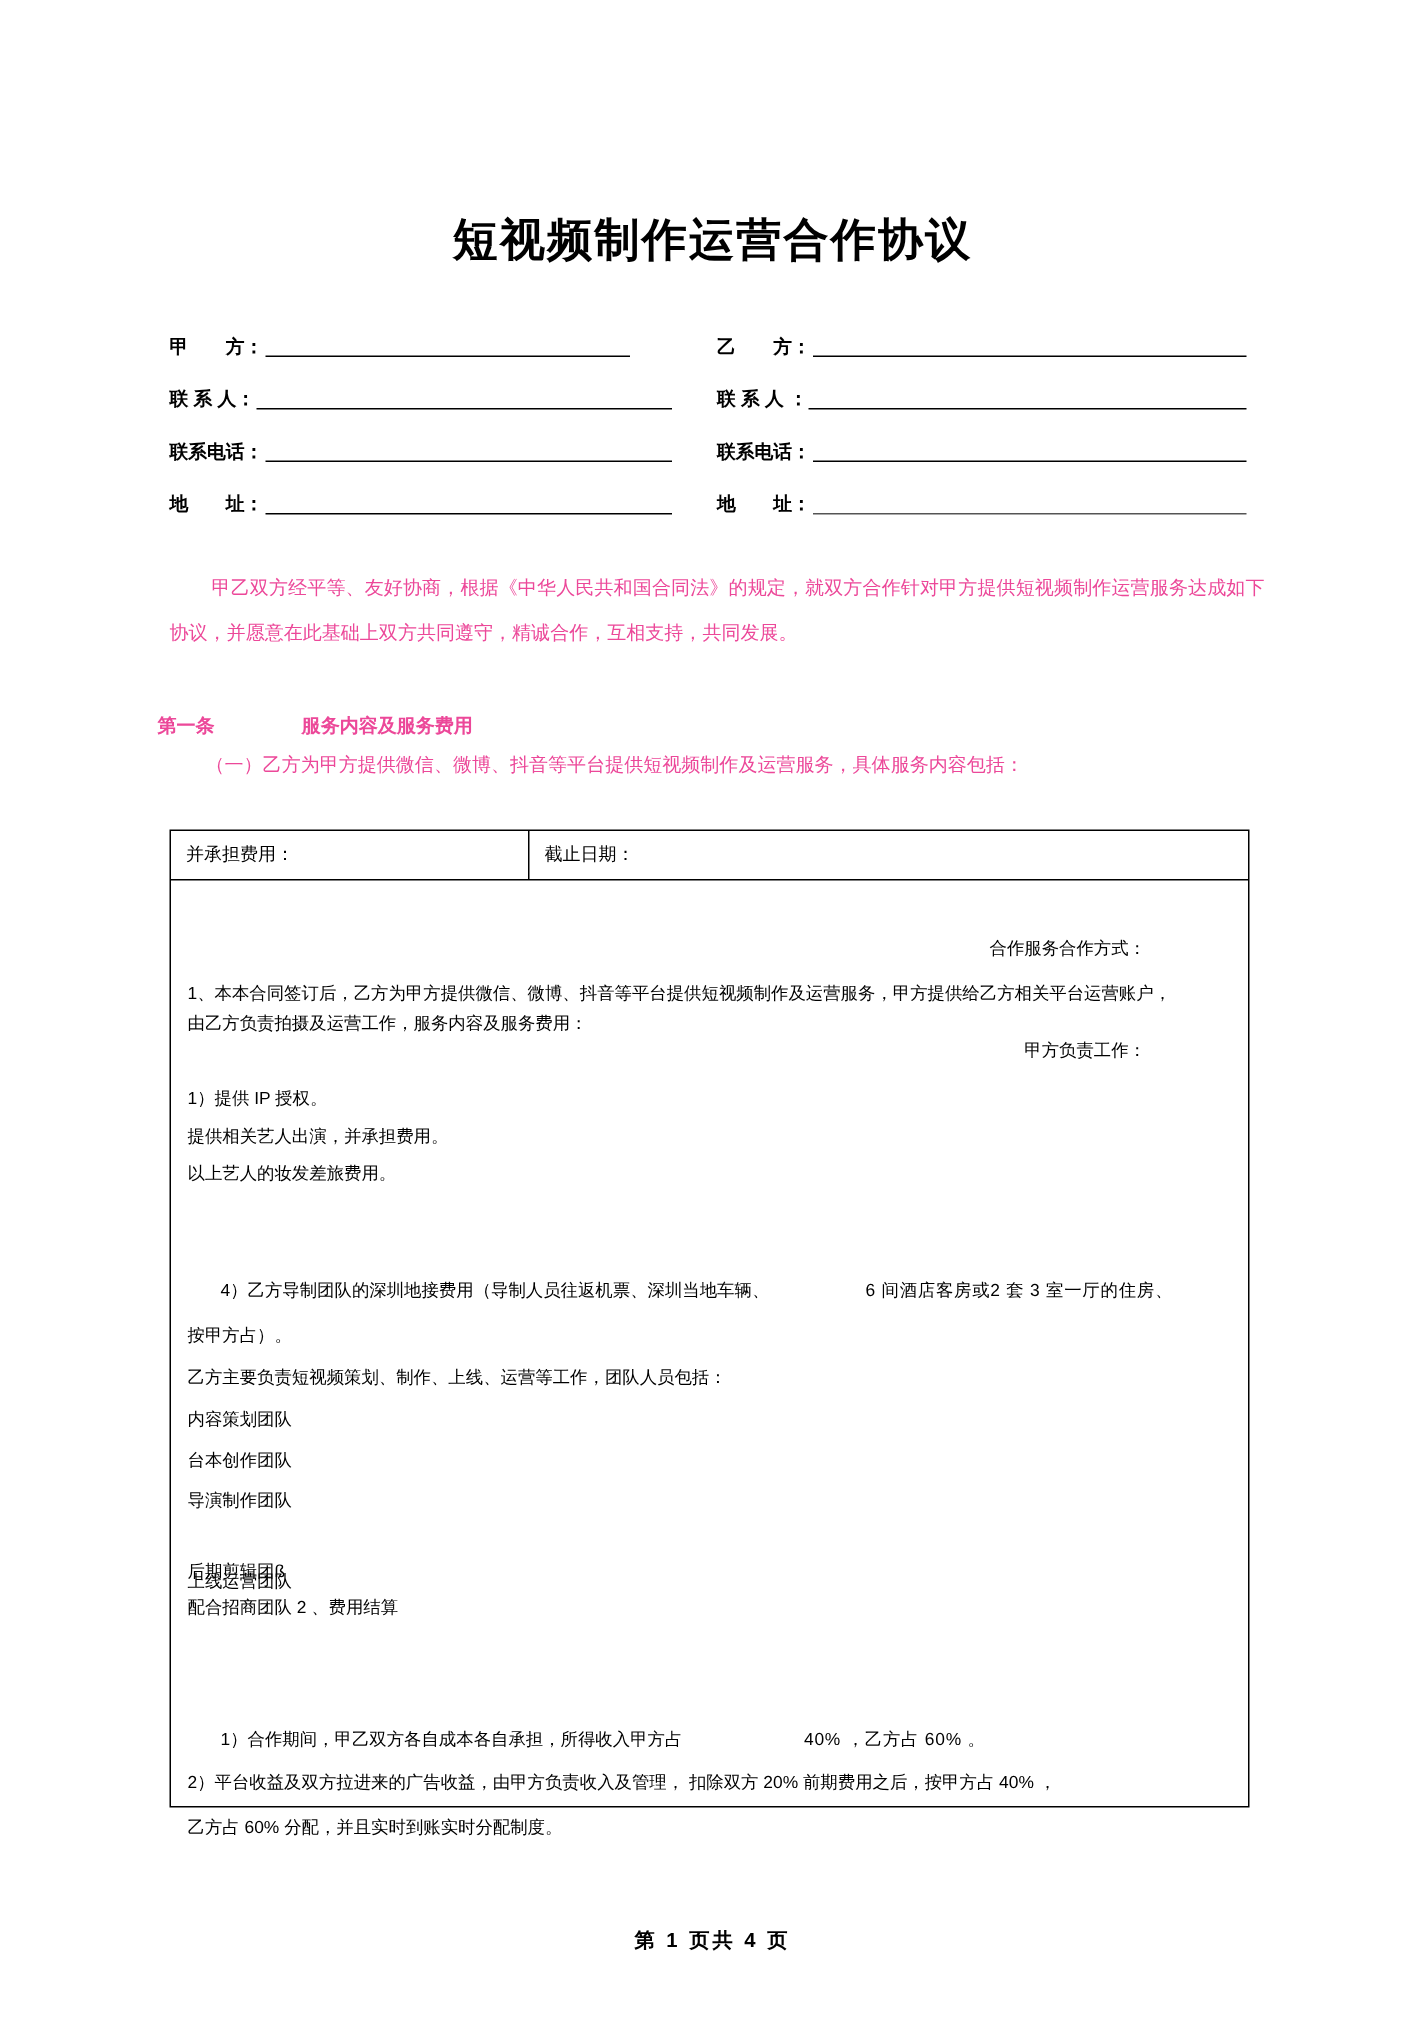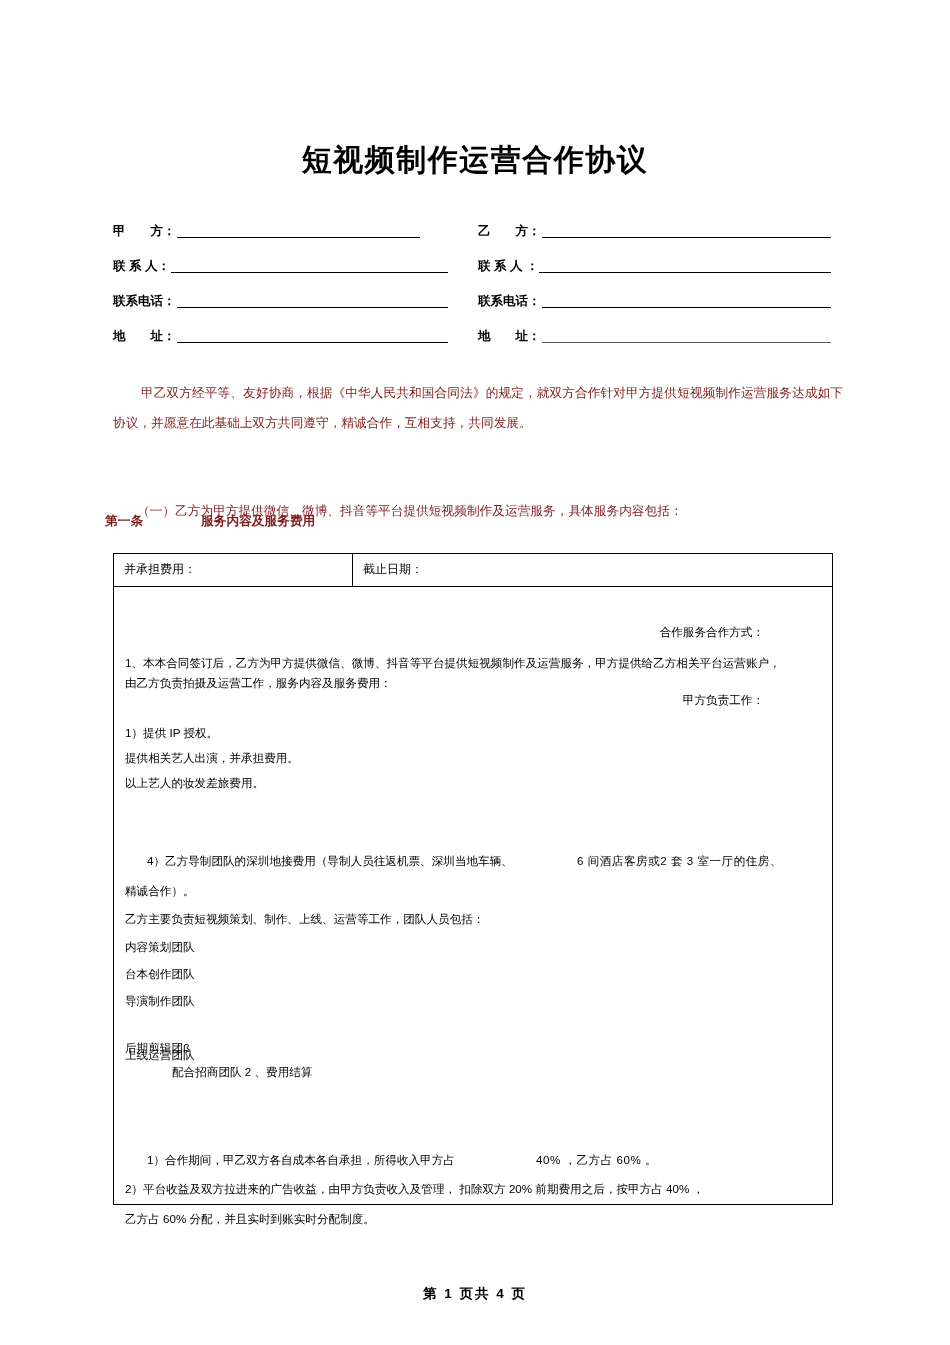--- a/index.html
+++ b/index.html
@@ -69,37 +69,37 @@
   .party-line.short { margin-right: 58px; }
   .party-line.mid   { margin-right: 30px; }
   .party-line.wide  { margin-right: 12px; }
   .party-line.grey  { border-bottom-color: #555; }
 
   
   .para {
     position: absolute;
     font-size: 12.7px;
     line-height: 30px;
-    color: #7f1d1d;
+    color: #ec4899;
+    font-family: Liberation Mono, monospace;
   }
   #intro {
     left: 113px;
     top: 378px;
     width: 730px;
     text-indent: 28px;
     text-align: justify;
   }
   #clause-title {
     left: 105px;
     top: 472px;
     width: 740px;
     font-size: 12.7px;
     font-weight: bold;
     line-height: 26px;
-    margin-top: 36px;
   }
   #clause-title .gap { display: inline-block; width: 58px; }
   #clause-sub {
     left: 113px;
     top: 498px;
     width: 740px;
     text-indent: 24px;
     line-height: 26px;
   }
 
@@ -238,30 +238,30 @@
       <div class="tb-line" style="left:11px; top:86px;">由乙方负责拍摄及运营工作，服务内容及服务费用：</div>
 
       <div class="tb-right" style="top:106px;">甲方负责工作：</div>
 
       <div class="tb-line" style="left:11px; top:136px;">1）提供 IP 授权。</div>
       <div class="tb-line" style="left:11px; top:161px;">提供相关艺人出演，并承担费用。</div>
       <div class="tb-line" style="left:11px; top:186px;">以上艺人的妆发差旅费用。</div>
 
       <div class="tb-line" style="left:33px; top:264px;">4）乙方导制团队的深圳地接费用（导制人员往返机票、深圳当地车辆、</div>
       <div class="tb-line num-sp" style="left:463px; top:264px;">6 间酒店客房或2 套 3 室一厅的住房、</div>
-      <div class="tb-line" style="left:11px; top:294px;">精诚合作）。</div>
+      <div class="tb-line" style="left:11px; top:294px;">按甲方占）。</div>
 
       <div class="tb-line" style="left:11px; top:322px;">乙方主要负责短视频策划、制作、上线、运营等工作，团队人员包括：</div>
 
       <div class="tb-line" style="left:11px; top:350px;">内容策划团队</div>
       <div class="tb-line" style="left:11px; top:377px;">台本创作团队</div>
       <div class="tb-line" style="left:11px; top:404px;">导演制作团队</div>
       <div class="tb-line" style="left:11px; top:451px;">后期剪辑团ß</div>
       <div class="tb-line" style="left:11px; top:458px;">上线运营团队</div>
-      <div class="tb-line" style="left:11px; top:475px;margin-left:47px;">配合招商团队 2 、费用结算</div>
+      <div class="tb-line" style="left:11px; top:475px;">配合招商团队 2 、费用结算</div>
 
       <div class="tb-line" style="left:33px; top:563px;">1）合作期间，甲乙双方各自成本各自承担，所得收入甲方占</div>
       <div class="tb-line num-sp" style="left:422px; top:563px;">40%  ，乙方占 60% 。</div>
 
       <div class="tb-line" style="left:11px; top:592px;">2）平台收益及双方拉进来的广告收益，由甲方负责收入及管理， 扣除双方 20% 前期费用之后，按甲方占 40% ，</div>
       <div class="tb-line" style="left:11px; top:622px;">乙方占 60% 分配，并且实时到账实时分配制度。</div>
 
     </div>
   </div>
 

